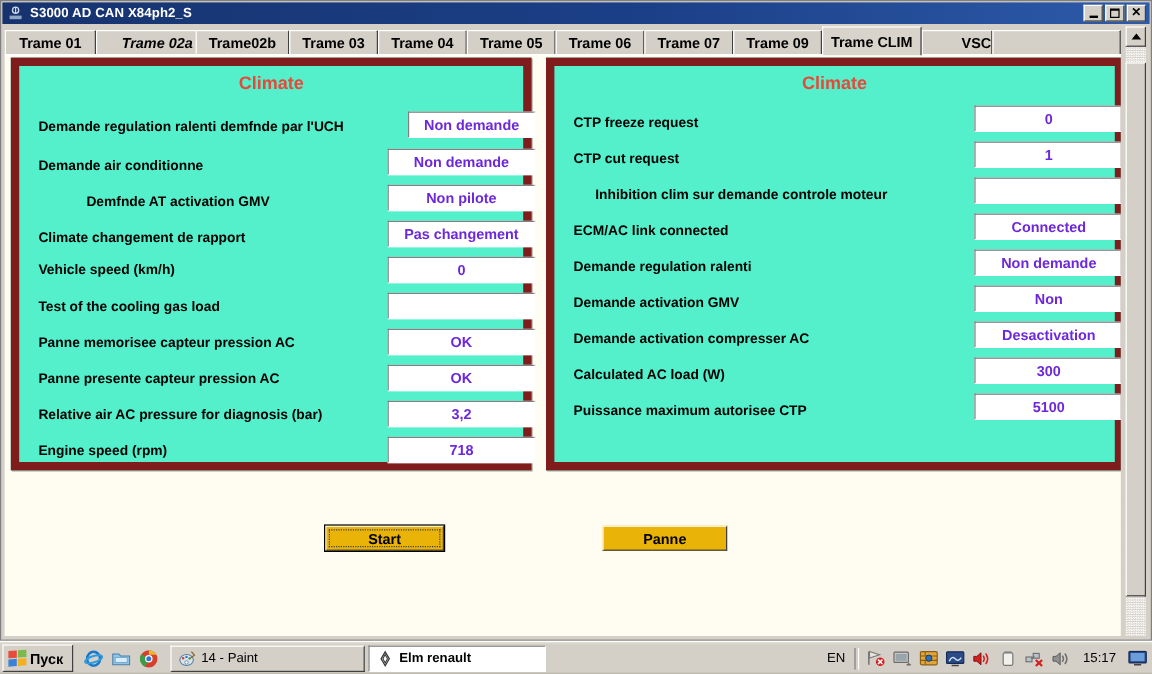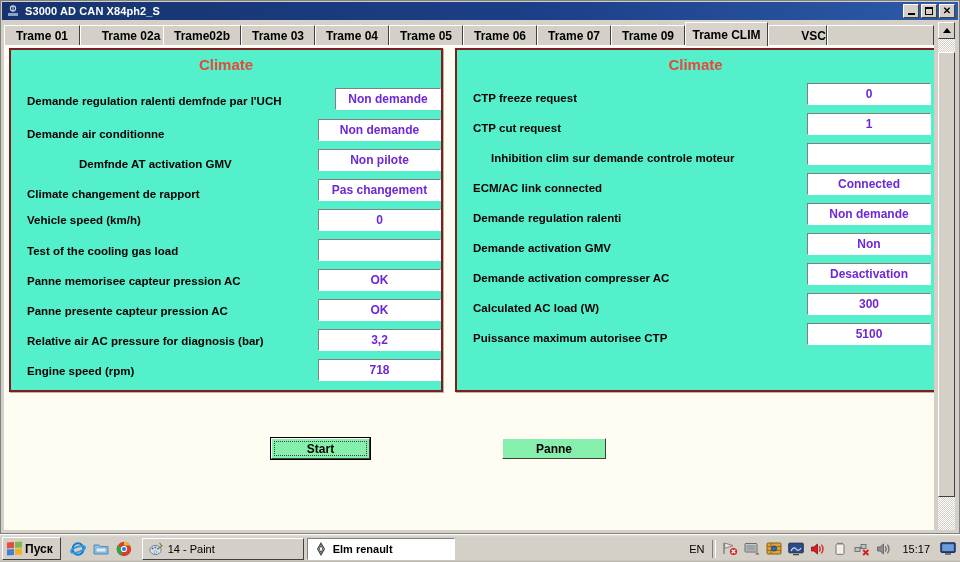--- a/index.html
+++ b/index.html
@@ -144,21 +144,21 @@
     border-top: 1px solid #ffffff;
     border-left: 1px solid #ffffff;
     box-sizing: border-box;
     overflow: hidden;
   }
 
   
   .panel {
     position: absolute;
     background: #54f0cb;
-    border: 2px solid #7f1d1d;
+    border: 7px solid #7f1d1d;
     box-shadow: 1px 1px 0 #b9b5ac;
     box-sizing: border-box;
   }
   .panel-title {
     position: absolute;
     top: 6px;
     left: 0; right: 0;
     text-align: center;
     color: #e8483a;
     font-size: 15px;
@@ -190,21 +190,21 @@
     color: #6d28d9;
     font-family: "Liberation Sans", sans-serif;
     overflow: hidden;
     white-space: nowrap;
   }
 
   
   .btn {
     position: absolute;
     height: 21px;
-    background: #86efac;
+    background: #eab308;
     border-top: 1px solid #ffffff;
     border-left: 1px solid #ffffff;
     border-right: 1px solid #404040;
     border-bottom: 1px solid #404040;
     box-sizing: border-box;
     display: flex;
     align-items: center;
     justify-content: center;
     font-size: 12px;
     font-weight: bold;
@@ -402,21 +402,21 @@
         <div class="tbtn">
             <span class="close-glyph">✕</span>
           </div>
       </div>
     </div>
 
     <div class="tabstrip">
       <div class="tab" style="left:0px;   width:76px;">
           <span>Trame 01</span>
         </div>
-      <div class="tab" style="left:76px;  width:102px;">
+      <div class="tab" style="left:76px;  width:102px;font-style:italic;">
           <span>Trame 02a</span>
         </div>
       <div class="tab" style="left:159px; width:78px;">
           <span>Trame02b</span>
         </div>
       <div class="tab" style="left:237px; width:74px;">
           <span>Trame 03</span>
         </div>
       <div class="tab" style="left:311px; width:74px;">
           <span>Trame 04</span>
@@ -446,21 +446,21 @@
 
       <div class="panel" style="left:4px; top:2px; width:434px; height:344px;">
         <div class="panel-title">Climate</div>
 
         <div class="row-label" style="left:16px; top:45px;">Demande regulation ralenti demfnde par l'UCH</div>
         <div class="row-value" style="left:324px; top:38px; width:106px;">Non demande</div>
 
         <div class="row-label" style="left:16px; top:78px;">Demande air conditionne</div>
         <div class="row-value" style="left:307px; top:69px; width:123px;">Non demande</div>
 
-        <div class="row-label" style="left:32px; top:108px;padding-left:36px;">Demfnde AT activation GMV</div>
+        <div class="row-label" style="left:20px; top:108px;padding-left:36px;">Demfnde AT activation GMV</div>
         <div class="row-value" style="left:307px; top:99px; width:123px;">Non pilote</div>
 
         <div class="row-label" style="left:16px; top:138px;">Climate changement de rapport</div>
         <div class="row-value" style="left:307px; top:129px; width:123px;">Pas changement</div>
 
         <div class="row-label" style="left:16px; top:164px;">Vehicle speed (km/h)</div>
         <div class="row-value" style="left:307px; top:159px; width:123px;">0</div>
 
         <div class="row-label" style="left:16px; top:195px;">Test of the cooling gas load</div>
         <div class="row-value" style="left:307px; top:189px; width:123px;"></div>

